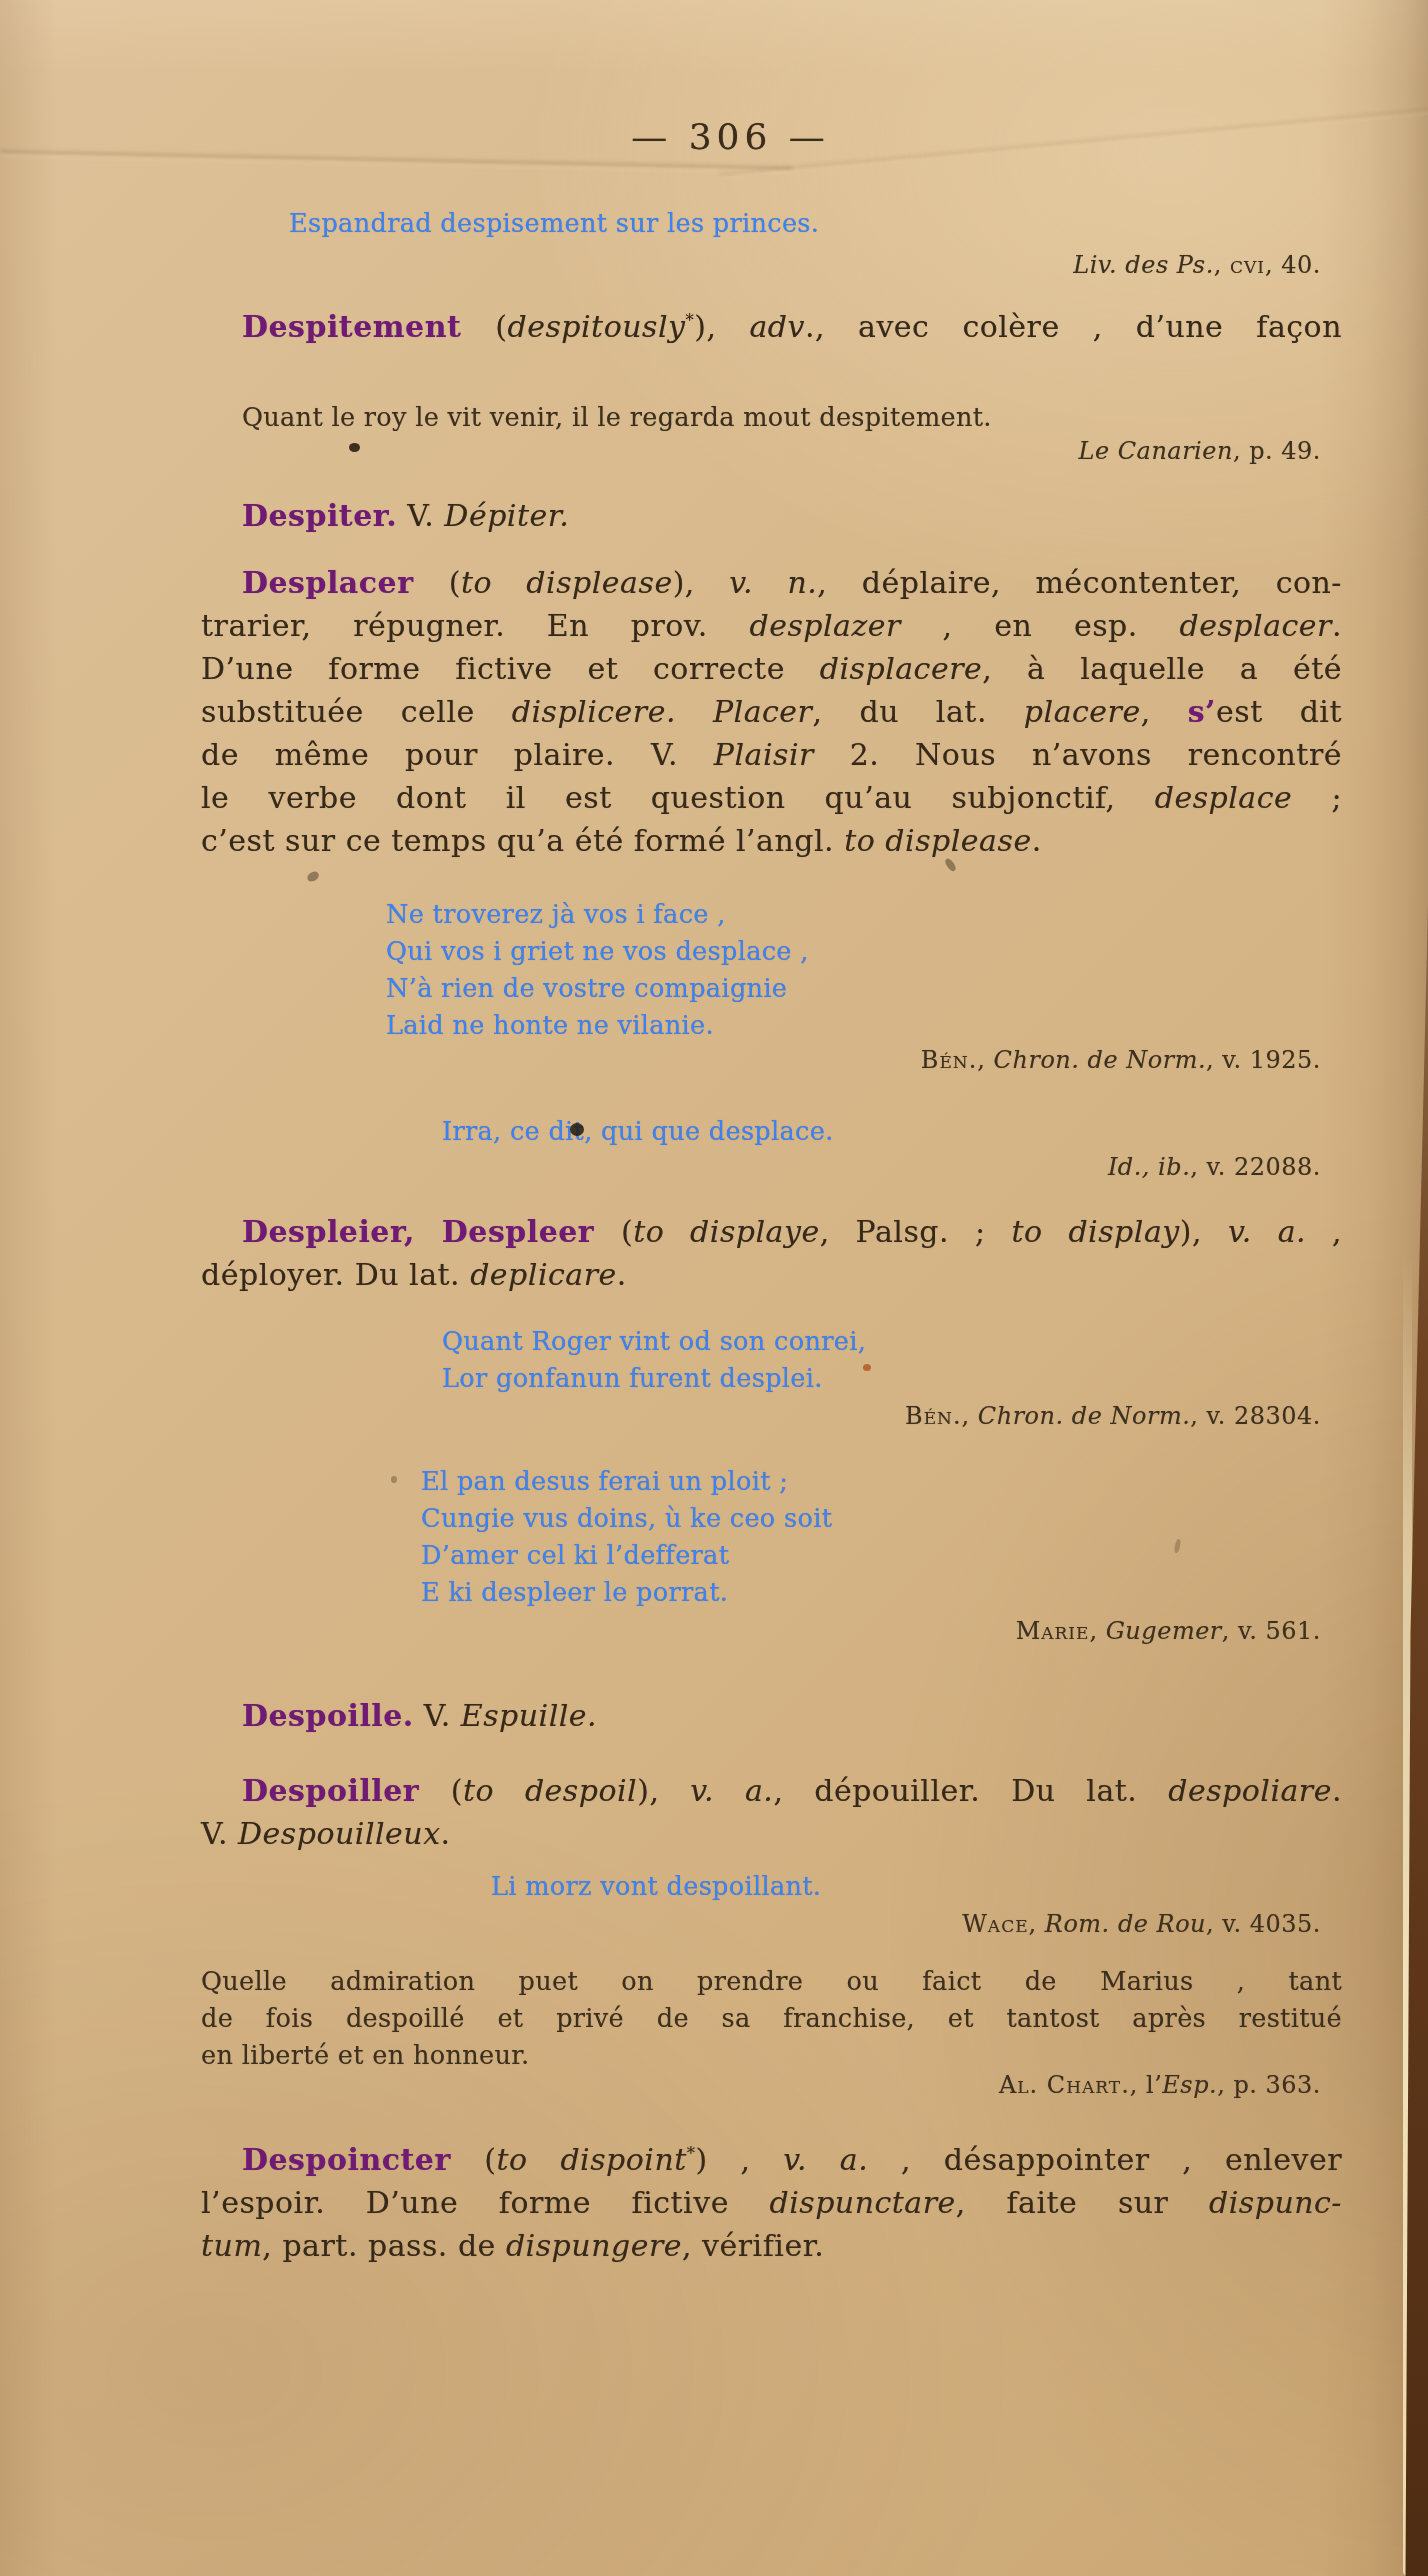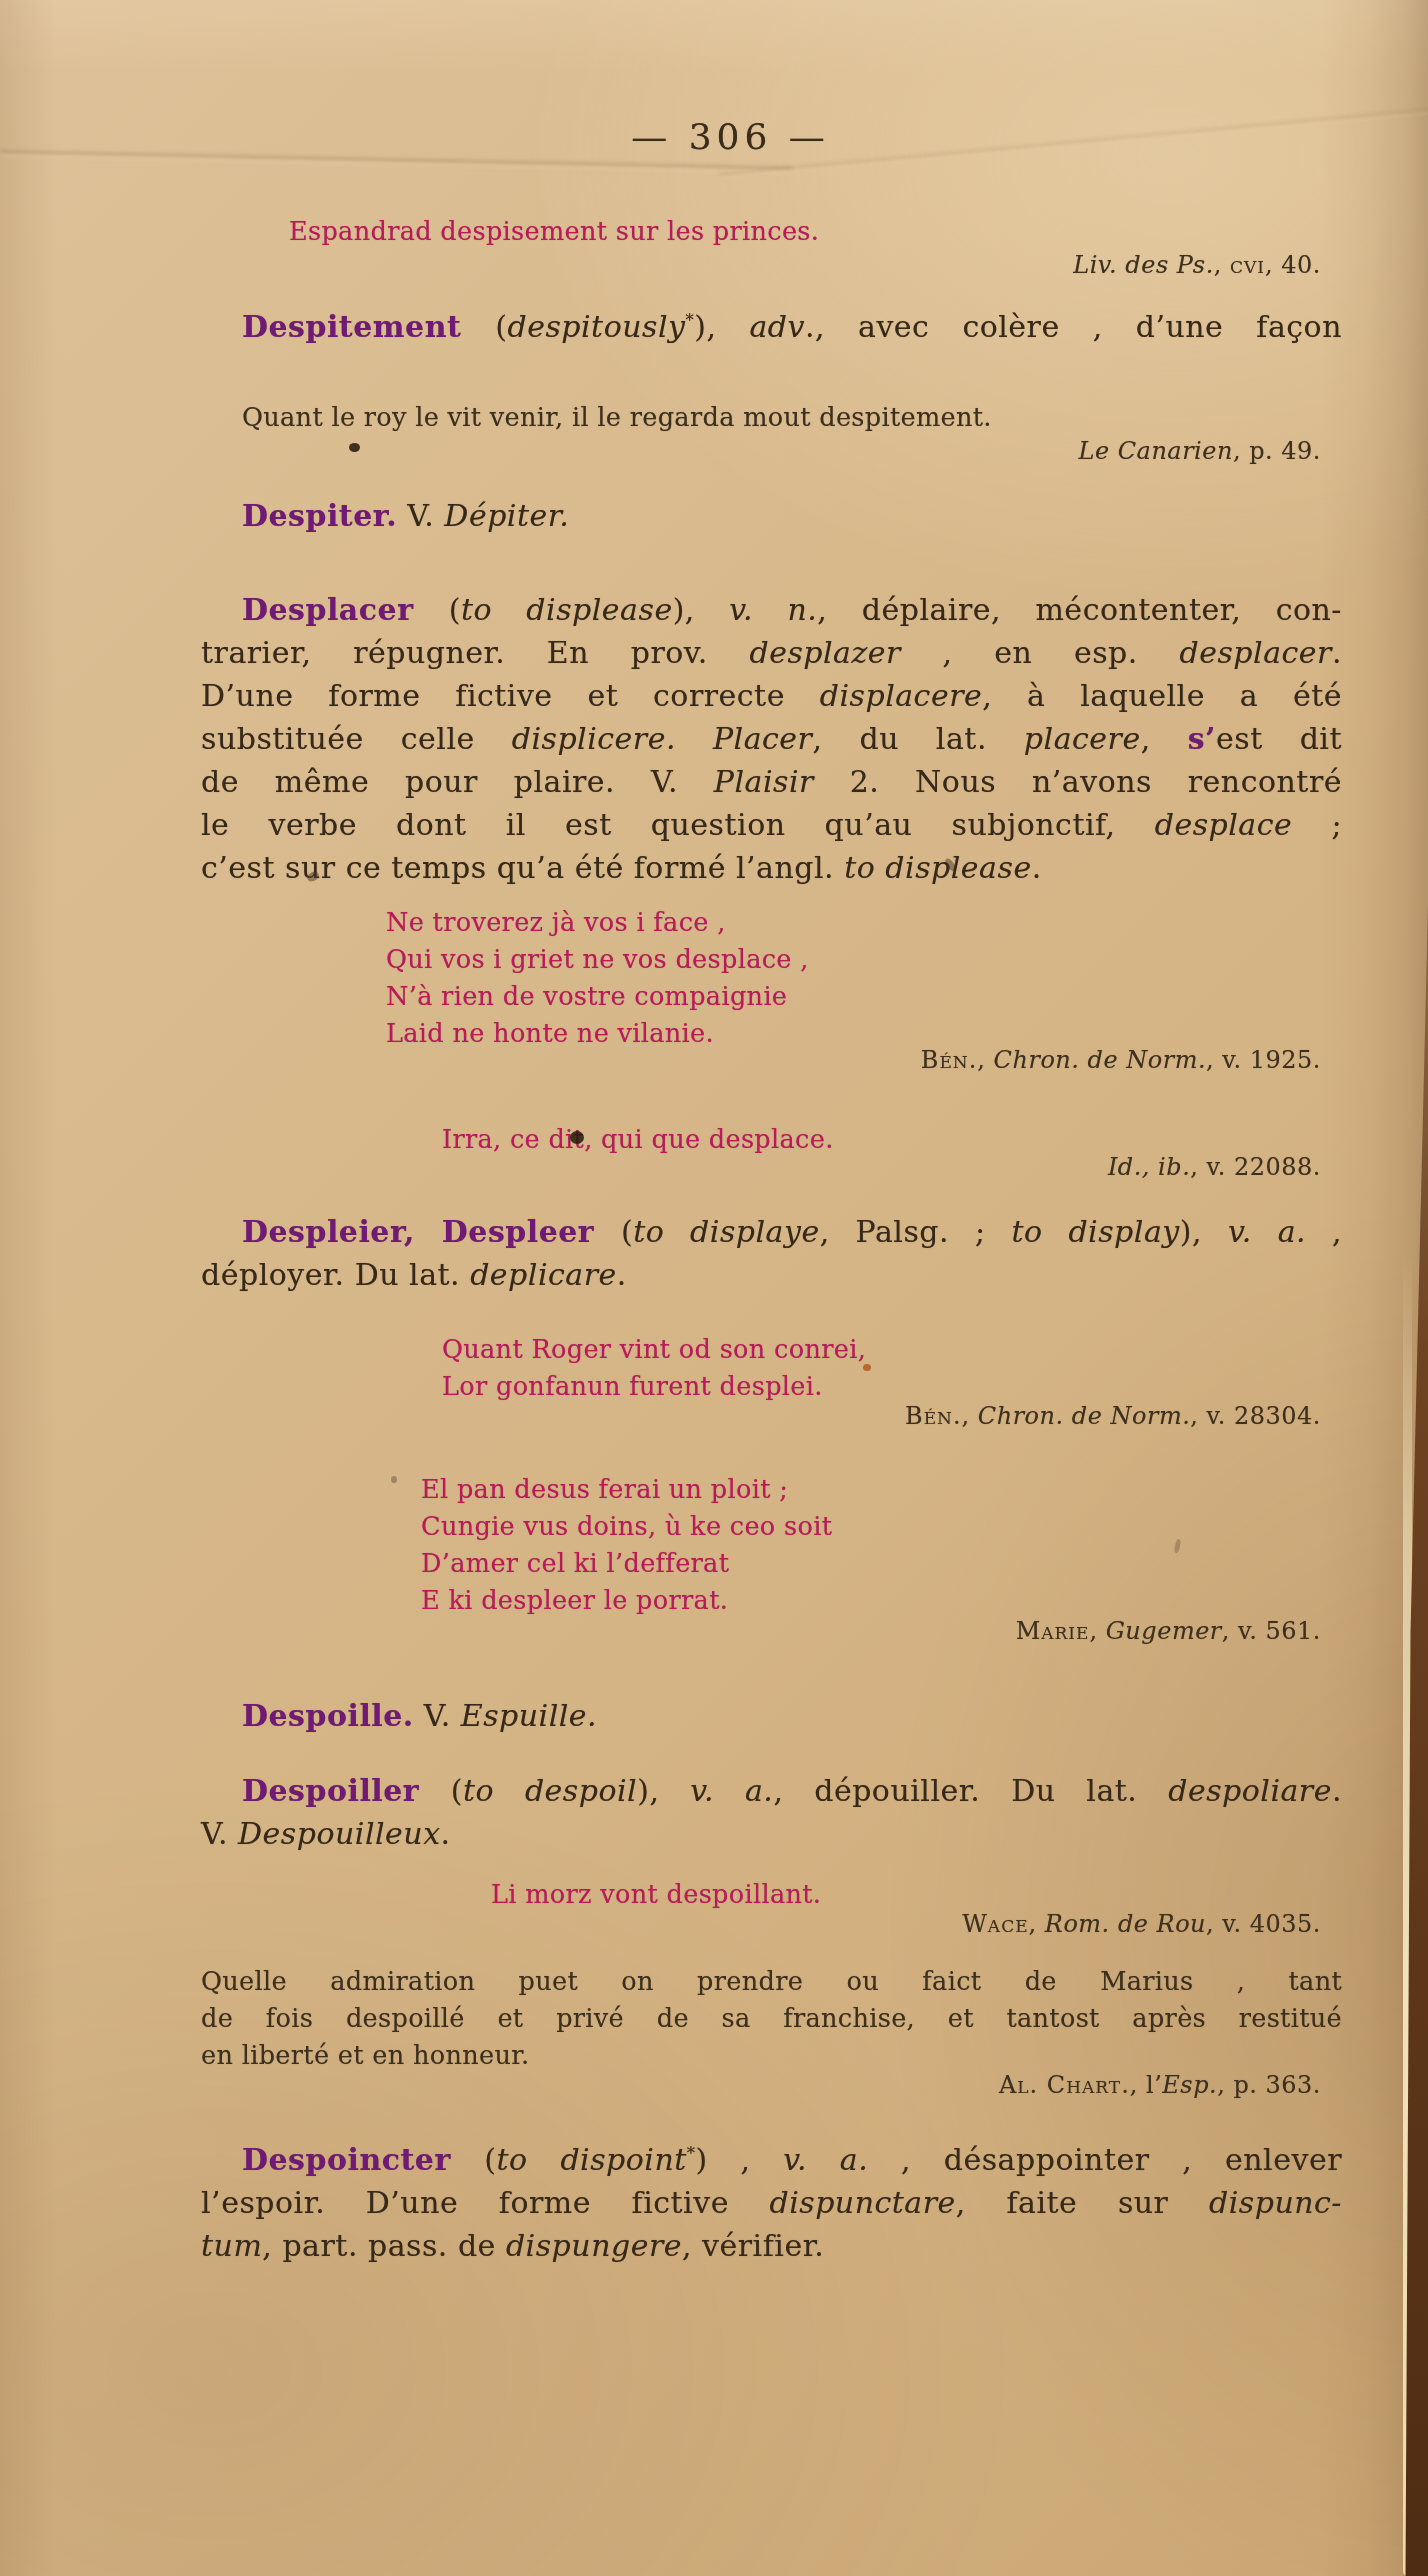--- a/index.html
+++ b/index.html
@@ -40,21 +40,21 @@
 
   .pagenum { position:absolute; top:116px; left:0; width:1461px; text-align:center;
     font-size:36px; letter-spacing:5px; color:#3a2d1c;
     text-shadow:0 0 0.8px rgba(58,45,28,0.45); }
 
   .block { position:absolute; text-shadow:0 0 0.8px rgba(58,45,28,0.40); }
   .para  { left:201px; width:1141px; font-size:30px; line-height:43px;
            letter-spacing:0.5px; color:#36291a; }
   .quote { left:201px; width:1141px; font-size:25.6px; line-height:37px;
            letter-spacing:0.3px; color:#3c2f1e; }
-  .verse { font-size:25.6px; line-height:37px; letter-spacing:0.3px; color:#be185d;margin-top:8px; }
+  .verse { font-size:25.6px; line-height:37px; letter-spacing:0.3px; color:#3b82f6; }
   .cite  { left:0; width:1321px; text-align:right; font-size:24px; line-height:31px;
            letter-spacing:0.5px; color:#3d301f; }
   .line.just { text-align:justify; text-align-last:justify; }
   .line.ind  { text-indent:41px; }
   .b  { font-weight:bold; color:#701a75; }
   .i  { font-style:italic; }
   .sc { font-variant:small-caps; letter-spacing:1px; }
   .sup { font-size:0.55em; vertical-align:super; }
   .blot { position:relative; }
   .blot::after { content:''; position:absolute; left:-3.3px; top:6.6px; width:14px; height:13.2px;
@@ -86,21 +86,21 @@
     </div>
     <div class="block quote" style="top: 399px;">
       <div class="line ind"><span>Quant le roy le vit venir, il le regarda mout despitement.</span></div>
     </div>
     <div class="block cite" style="top: 436px;">
       <div class="line"><span class="i">Le Canarien</span><span>, p. 49.</span></div>
     </div>
     <div class="block para" style="top: 494px;">
       <div class="line ind"><span class="b">Despiter.</span><span> V. </span><span class="i">Dépiter.</span></div>
     </div>
-    <div class="block para" style="top: 561px; margin-top: 27px;">
+    <div class="block para" style="top: 561px;">
       <div class="line just ind"><span class="b">Desplacer </span><span>(</span><span class="i">to displease</span><span>), </span><span class="i">v. n.</span><span>, déplaire, mécontenter, con-</span></div>
       <div class="line just"><span>trarier, répugner. En prov. </span><span class="i">desplazer</span><span> , en esp. </span><span class="i">desplacer</span><span>.</span></div>
       <div class="line just"><span>D’une forme fictive et correcte </span><span class="i">displacere</span><span>, à laquelle a été</span></div>
       <div class="line just"><span>substituée celle </span><span class="i">displicere. Placer</span><span>, du lat. </span><span class="i">placere</span><span>, </span><span class="b">s’</span><span>est dit</span></div>
       <div class="line just"><span>de même pour plaire. V. </span><span class="i">Plaisir</span><span> 2. Nous n’avons rencontré</span></div>
       <div class="line just"><span>le verbe dont il est question qu’au subjonctif, </span><span class="i">desplace</span><span> ;</span></div>
       <div class="line"><span>c’est sur ce temps qu’a été formé l’angl. </span><span class="i">to displease</span><span>.</span></div>
     </div>
     <div class="block verse" style="top: 896px; left: 386px;">
       <div class="line"><span>Ne troverez jà vos i face ,</span></div>

